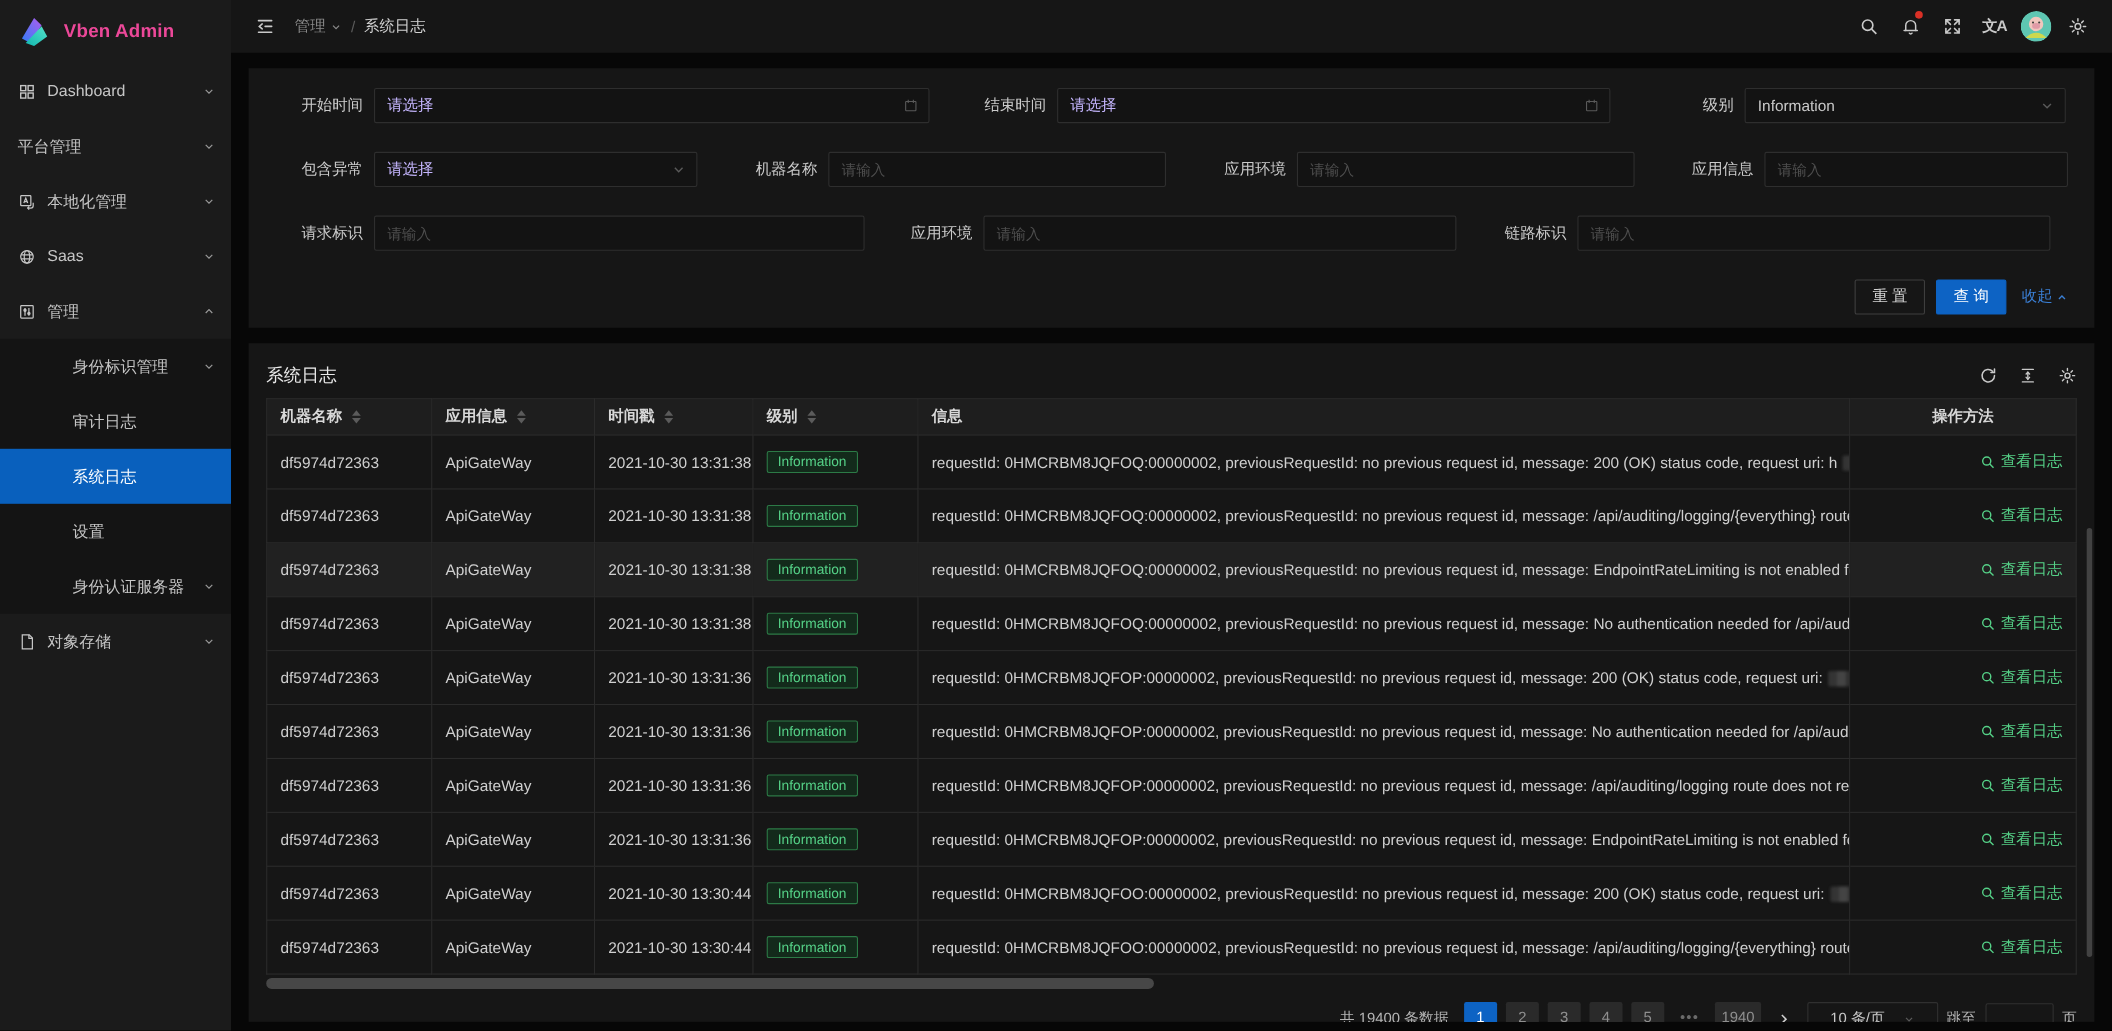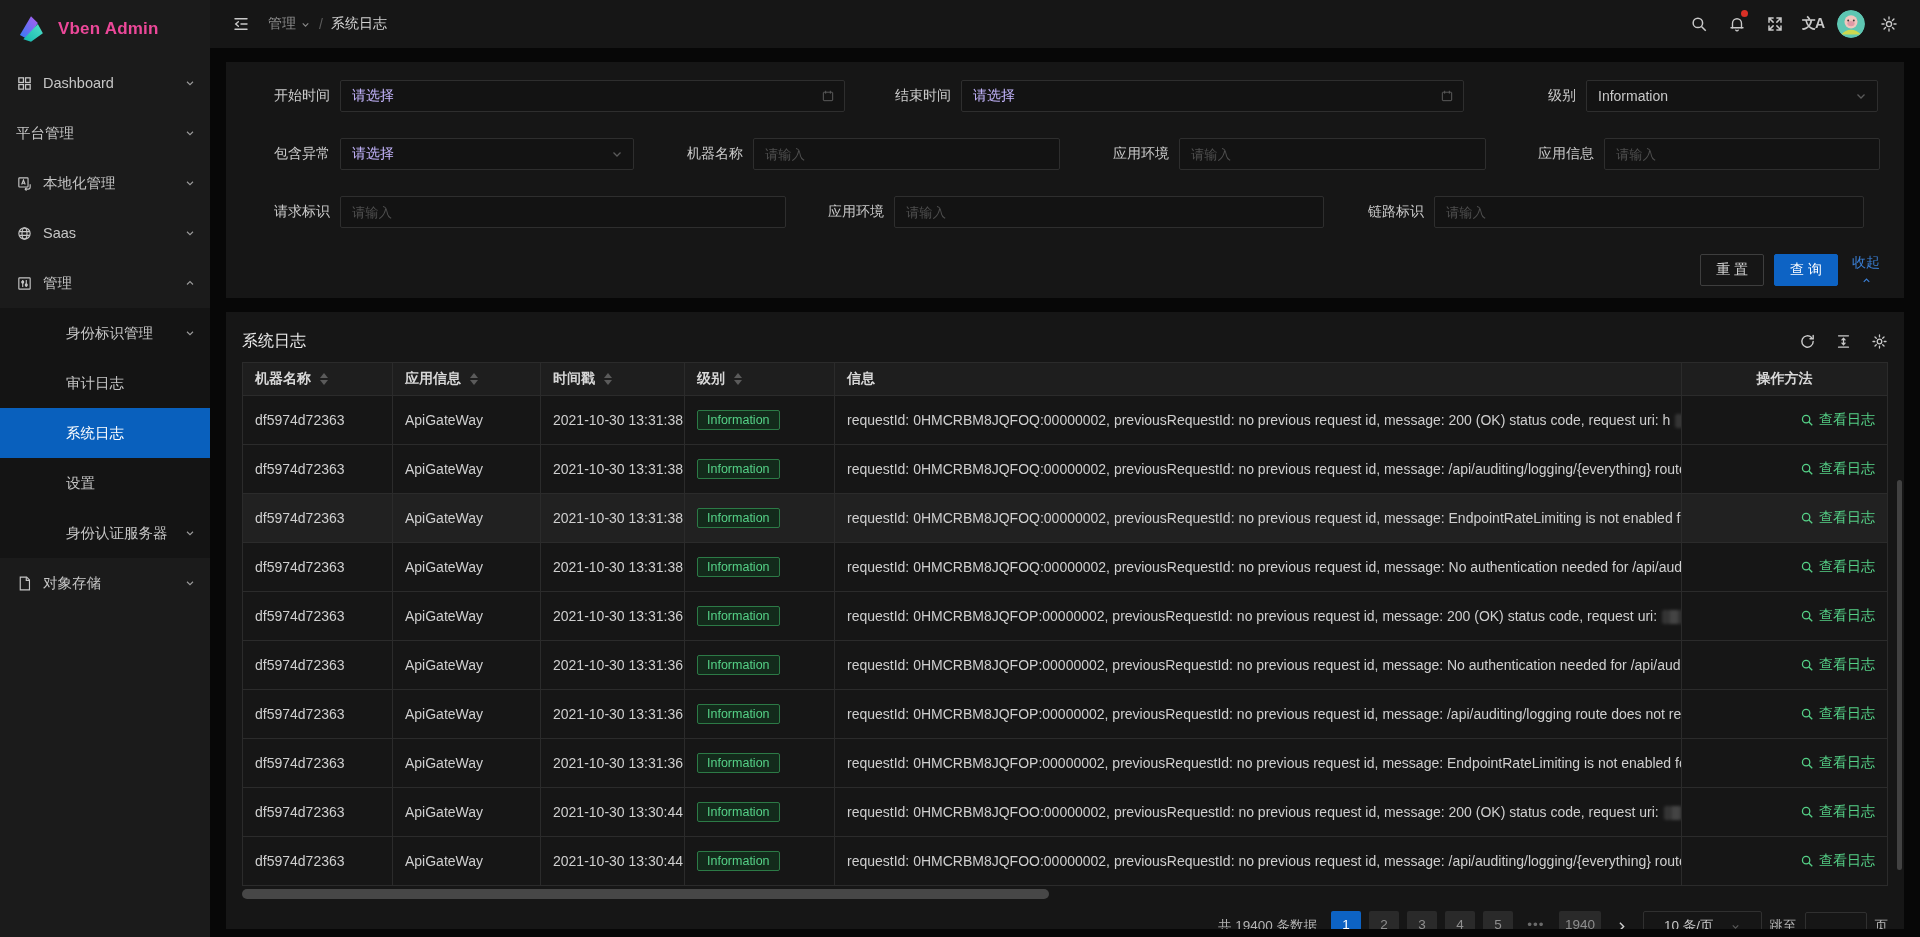--- a/index.html
+++ b/index.html
@@ -63,21 +63,21 @@
   .frow-2 .field:nth-child(2) { margin-left:29px; } .frow-2 .field:nth-child(2) .fcontrol { width:307px; }
   .frow-2 .field:nth-child(3) { margin-left:29px; } .frow-2 .field:nth-child(3) .fcontrol { width:307px; }
   .frow-2 .field:nth-child(4) { margin-left:28px; } .frow-2 .field:nth-child(4) .fcontrol { width:276px; }
   .frow-3 .field:nth-child(1) .fcontrol { width:446px; }
   .frow-3 .field:nth-child(2) { margin-left:18px; } .frow-3 .field:nth-child(2) .fcontrol { width:430px; }
   .frow-3 .field:nth-child(3) { margin-left:20px; } .frow-3 .field:nth-child(3) .fcontrol { width:430px; }
   .filter-actions { display:flex; justify-content:flex-end; align-items:center; gap:10px; margin-top:18px; }
   .btn { height:32px; padding:0 15px; border-radius:2px; font-size:14px; display:inline-flex; align-items:center; cursor:pointer; }
   .btn-reset { background:transparent; border:1px solid #3e3e3e; color:#d4d4d4; }
   .btn-primary { background:#0d63c4; border:1px solid #0d63c4; color:#fff; }
-  .collapse-link { color:#3a7fd5; display:inline-flex; align-items:center; gap:3px; margin-left:4px; cursor:pointer;flex-direction:column; }
+  .collapse-link { color:#3a7fd5; display:inline-flex; align-items:center; gap:3px; margin-left:4px; cursor:pointer; }
   .collapse-link svg { width:11px; height:11px; }
 
   
   .table-panel { flex:1; background:#161616; padding:8px 16px 10px; display:flex; flex-direction:column; position:relative; overflow:hidden; }
   .table-toolbar { height:42px; display:flex; align-items:center; flex-shrink:0; }
   .table-title { font-size:16px; color:#eaeaea; }
   .toolbar-icons { margin-left:auto; display:flex; align-items:center; gap:19px; color:#c9c9c9; }
   .toolbar-icons .ticon { display:inline-flex; cursor:pointer; }
   .toolbar-icons svg { width:17px; height:17px; }
   table { width:100%; border-collapse:collapse; table-layout:fixed; }

